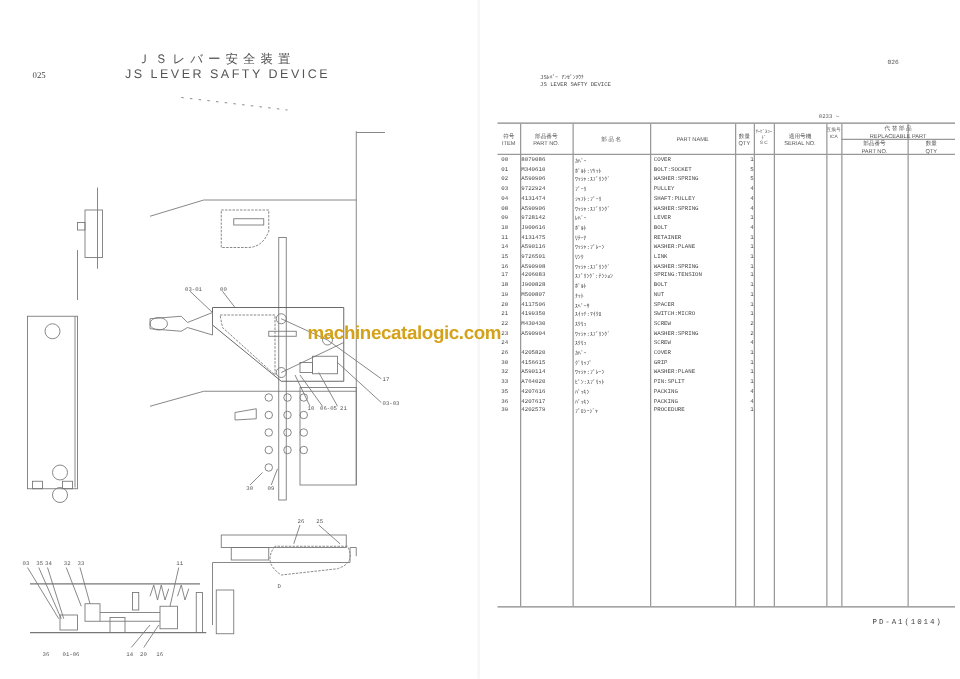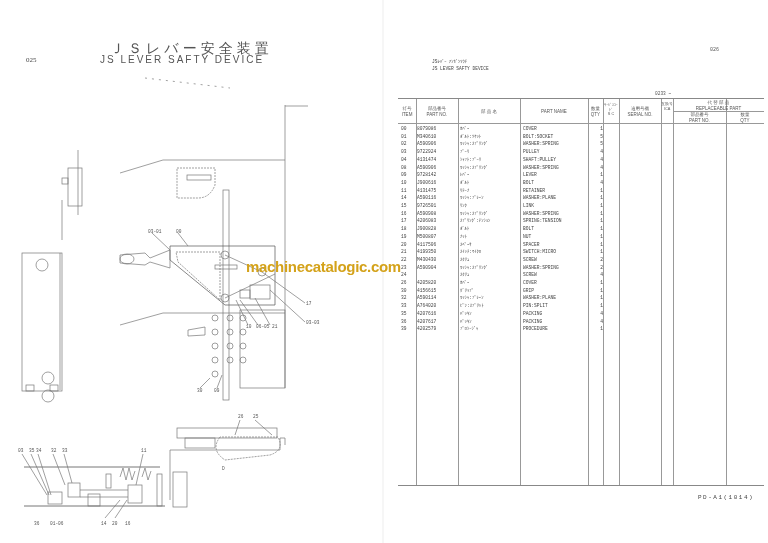--- a/index.html
+++ b/index.html
@@ -4,21 +4,21 @@
 <style>
   html, body { margin:0; padding:0; }
   body { width:768px; height:543px; background:#ffffff; position:relative; overflow:hidden;
          font-family:"Liberation Sans", sans-serif; color:#222; }
   .page { position:absolute; top:0; height:543px; background:#fff; }
   .left-page { left:0; width:384px; }
   .right-page { left:384px; width:384px; }
   .gutter { position:absolute; left:382px; top:0; width:4px; height:543px; background:#f6f6f6; }
 
   .lp-pageno { position:absolute; left:26px; top:56px; font-size:7px; color:#444; font-family:Liberation Serif, serif; }
-  .lp-title-jp { position:absolute; left:110px; top:40px; font-size:14px; letter-spacing:4px; color:#555; }
+  .lp-title-jp { position:absolute; left:110px; top:40px; font-size:10px; letter-spacing:4px; color:#555; }
   .lp-title-en { position:absolute; left:100px; top:54px; font-size:10px; letter-spacing:2px; color:#555; }
 
   .drawing { position:absolute; left:0; top:70px; width:384px; height:473px; }
 
   .rp-pageno { position:absolute; left:326px; top:47px; font-size:5px; color:#555; font-family:"Liberation Mono", monospace; }
   .rp-sub-jp { position:absolute; left:48px; top:59px; font-size:4.5px; color:#444; font-family:"Liberation Mono", monospace; }
   .rp-sub-en { position:absolute; left:48px; top:66px; font-size:4.5px; color:#444; font-family:"Liberation Mono", monospace; }
   .rp-serial { position:absolute; left:271px; top:91px; font-size:4.5px; color:#555; font-family:"Liberation Mono", monospace; }
   .tbl-wrap { position:absolute; left:14px; top:98px; width:366px; height:386px;
               border-top:1px solid #888; border-bottom:1px solid #888; }

